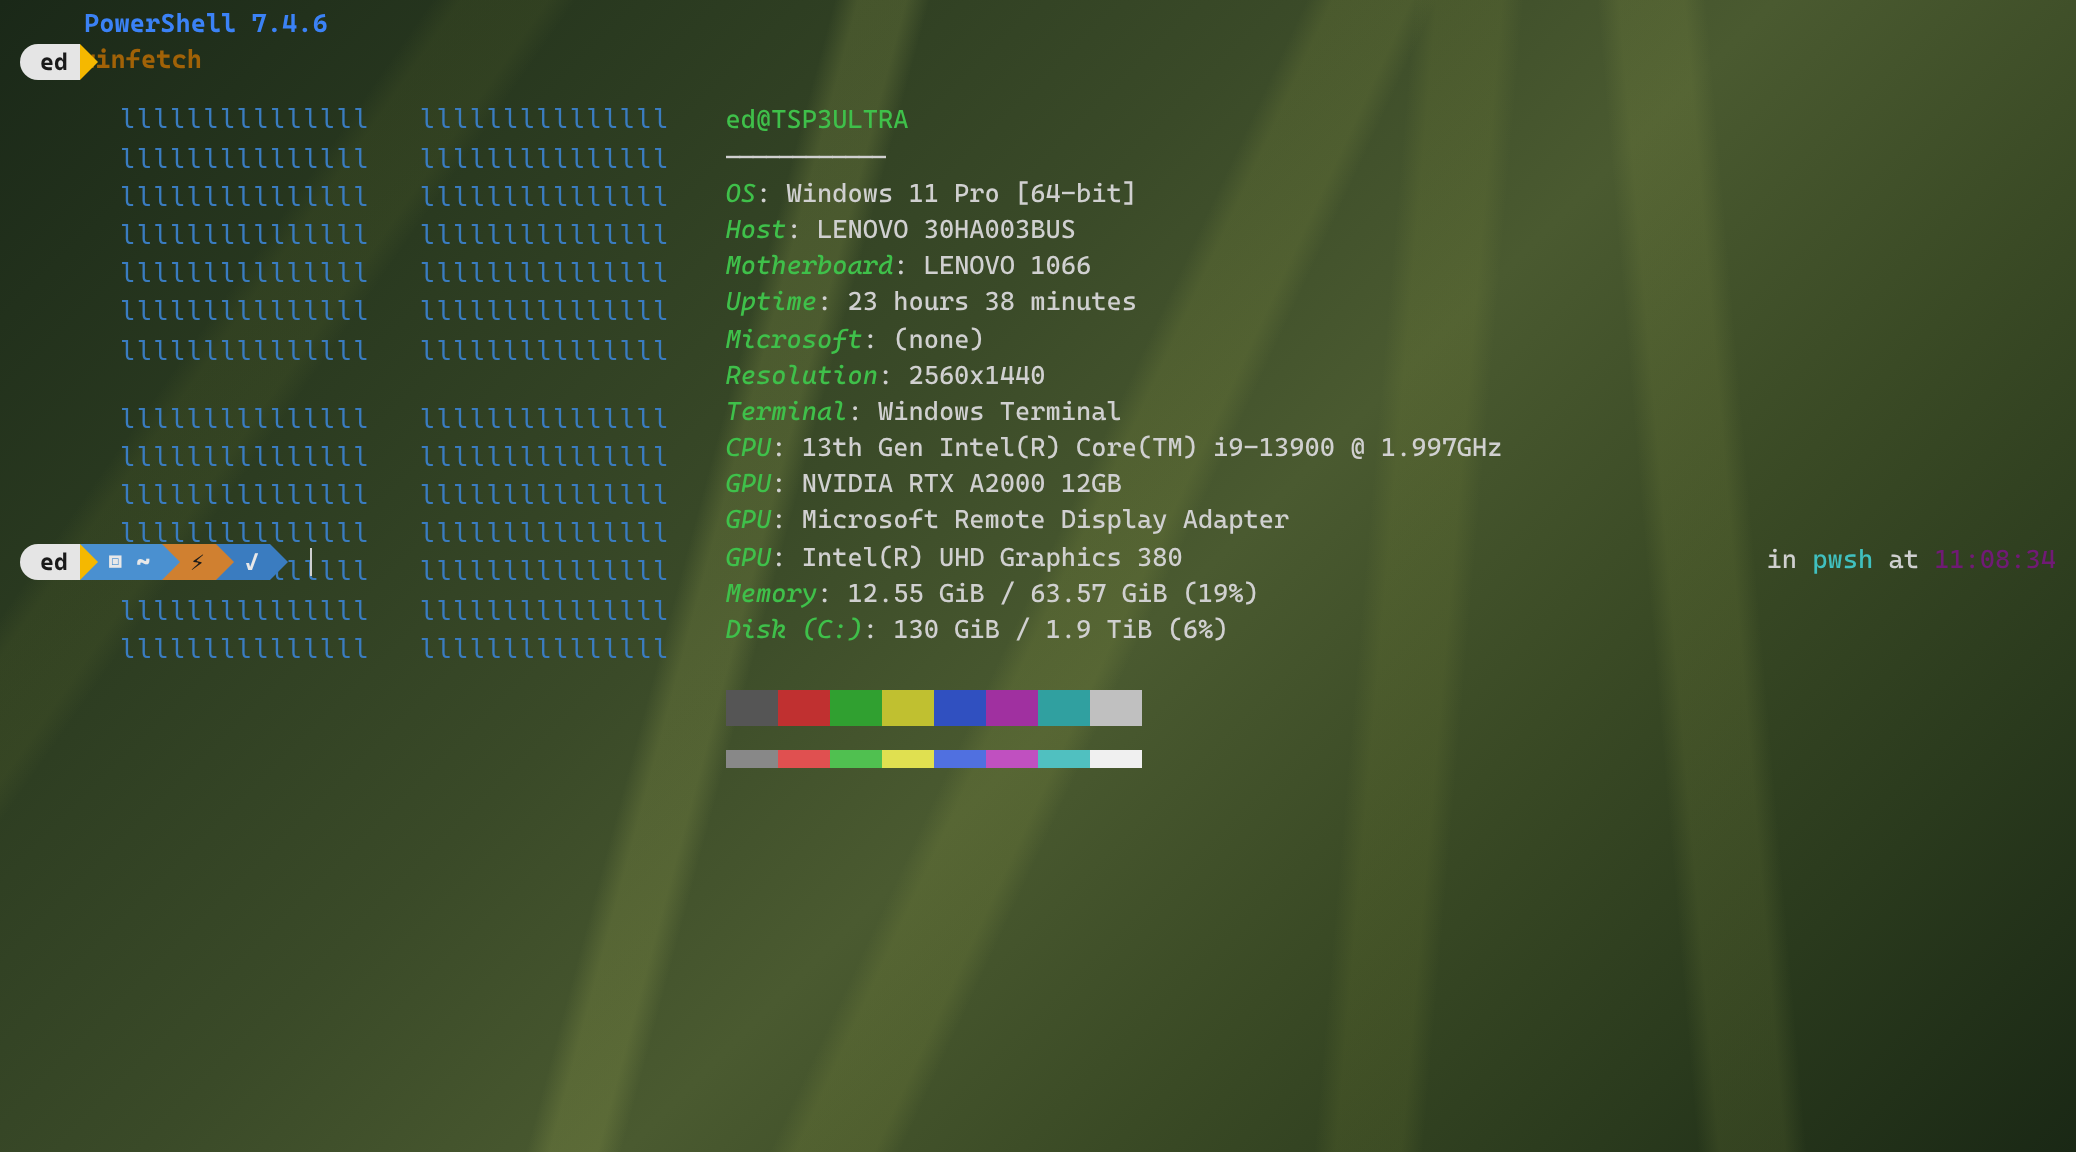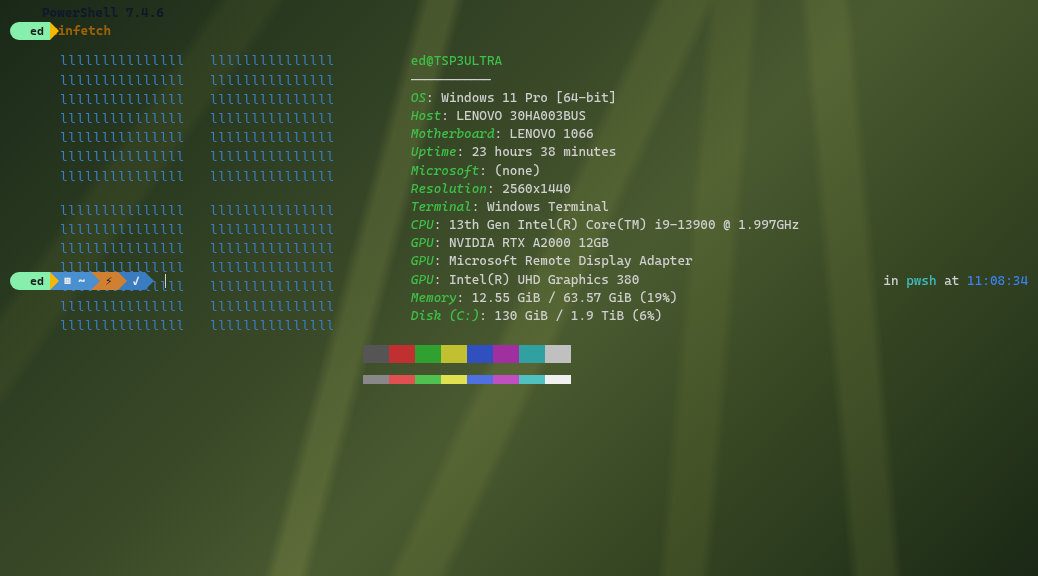--- a/index.html
+++ b/index.html
@@ -29,21 +29,21 @@
         linear-gradient(125deg, transparent 15%, rgba(160,170,60,0.08) 16%, rgba(160,170,60,0.08) 19%, transparent 20%),
         linear-gradient(85deg, transparent 78%, rgba(190,200,90,0.1) 79%, rgba(190,200,90,0.1) 82%, transparent 83%);
       pointer-events: none;
     }
     .terminal {
       position: relative;
       padding: 4px 10px;
       z-index: 1;
     }
     .title-bar {
-      color: #0f172a;
+      color: #3b82f6;
       font-weight: bold;
       margin-bottom: 0px;
       padding-left: 32px;
     }
     .prompt-line {
       display: flex;
       align-items: center;
       margin-bottom: 8px;
       margin-top: 0px;
     }
@@ -61,24 +61,24 @@
       position: absolute;
       right: -9px;
       top: 0;
       width: 0;
       height: 0;
       border-top: 9px solid transparent;
       border-bottom: 9px solid transparent;
       z-index: 2;
     }
     .seg-ed {
-      background: #86efac;
+      background: #e5e5e5;
       color: #1a1a1a;
       border-radius: 9px 0 0 9px;
-      padding-left: 20px;
+      padding-left: 10px;
     }
     .seg-ed::after { border-left: 9px solid #f5b800; }
     .cmd-text {
       margin-left: 0;
       color: #a16207;
       font-weight: bold;
     }
     .output {
       display: flex;
       gap: 28px;
@@ -107,21 +107,20 @@
     .info-header {
       color: #3fc04a;
       font-weight: normal;
     }
     .info-sep {
       color: #d0d0d0;
       letter-spacing: -1px;
     }
     .info-row {
       white-space: pre;
-      margin-left: 48px;
     }
     .info-label {
       color: #3fc04a;
       font-style: italic;
     }
     .info-value {
       color: #d0d0d0;
     }
     .swatches {
       display: flex;
@@ -170,21 +169,21 @@
       display: inline-block;
       width: 1px;
       height: 14px;
       background: #d0d0d0;
       margin-left: 20px;
     }
     .right-status {
       color: #d0d0d0;
     }
     .right-status .cyan { color: #40c0c0; }
-    .right-status .blue { color: #3b82f6; text-align: right; }
+    .right-status .blue { color: #701a75; text-align: right; }
   </style>
 </head>
 <body>
 
 <div class="terminal">
 
   <div class="title-bar">PowerShell 7.4.6</div>
 
   <div class="prompt-line">
     <span class="seg seg-ed">ed</span>

